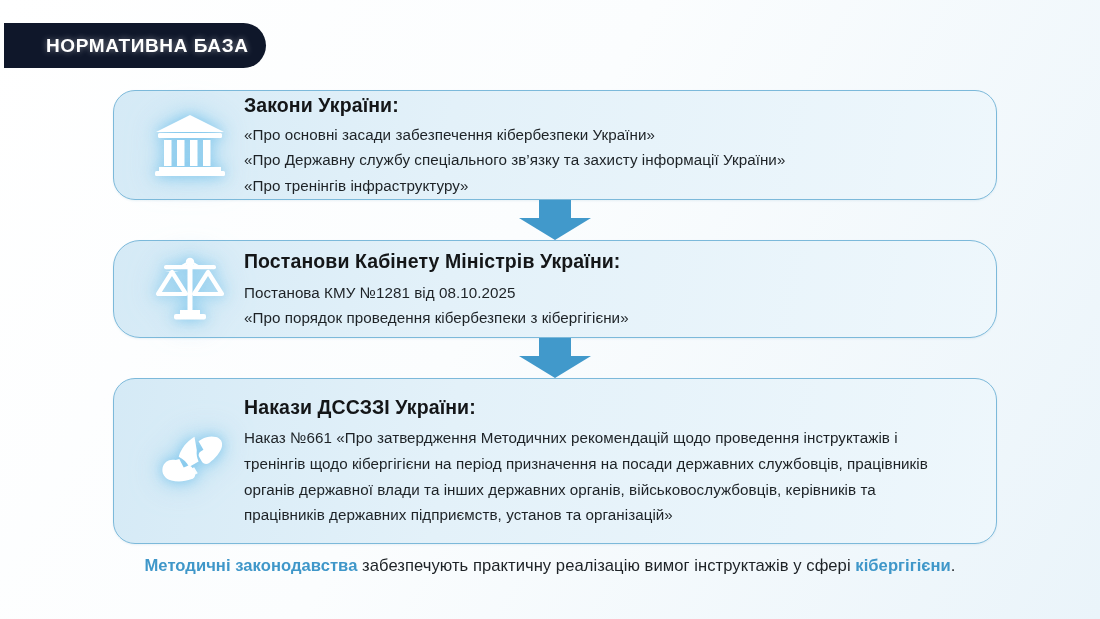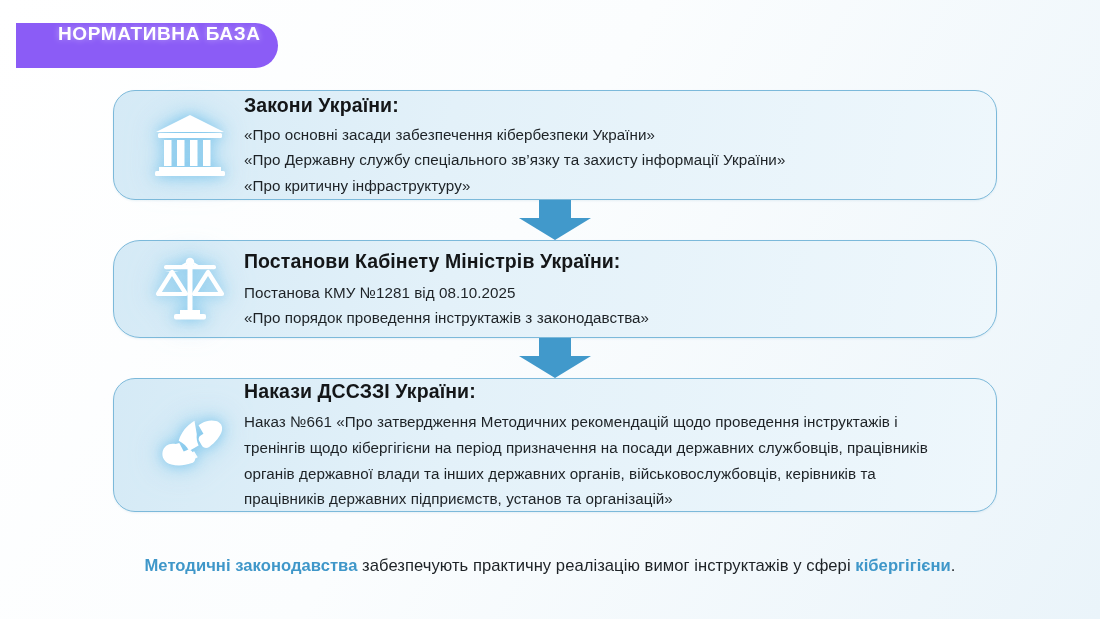--- a/index.html
+++ b/index.html
@@ -4,24 +4,24 @@
 <style>
   html,body{margin:0;padding:0;}
   body{
     width:1100px;height:619px;overflow:hidden;
     font-family:"Liberation Sans","DejaVu Sans",sans-serif;
     background:linear-gradient(120deg,#ffffff 0%,#fbfdfe 45%,#eaf4fa 100%);
     position:relative;
   }
   
   .header-pill{
-    position:absolute;left:16px;top:23px;width:262px;height:45px;
-    background:#8b5cf6;
+    position:absolute;left:4px;top:23px;width:262px;height:45px;
+    background:#0f172a;
     border-radius:0 24px 24px 0;
-    display:flex;align-items:flex-start;
+    display:flex;align-items:center;
   }
   .header-pill .title{
     color:#ffffff;font-size:19px;font-weight:bold;letter-spacing:.6px;
     padding-left:42px;white-space:nowrap;
     text-shadow:0 0 6px rgba(255,255,255,.45);
   }
   
   .flow{position:absolute;left:113px;top:90px;width:884px;}
   .card{
     position:relative;box-sizing:border-box;
@@ -50,21 +50,21 @@
     letter-spacing:.05px;
   }
   .card-para{
     font-size:15.2px;color:#1d2226;line-height:25.8px;
     letter-spacing:.05px;margin:0;text-align:left;
   }
   
   #card-laws{height:110px;}
   #card-laws .card-title{margin-bottom:5px;}
   #card-resolutions{height:98px;margin-top:40px;border-radius:27px;}
-  #card-orders{height:134px;margin-top:40px;}
+  #card-orders{height:166px;margin-top:40px;}
   #card-orders .card-body{padding-right:38px;}
   #card-orders .card-title{margin-bottom:6px;}
   
   .arrow{
     position:absolute;left:50%;transform:translateX(-50%);
     width:96px;height:40px;
   }
   .arrow svg{display:block;}
   #arrow-1{top:110px;}
   #arrow-2{top:248px;}
@@ -95,21 +95,21 @@
         <rect x="37" y="28" width="7.5" height="26" fill="#ffffff"></rect>
         <rect x="50" y="28" width="7.5" height="26" fill="#ffffff"></rect>
         <rect x="6" y="55" width="62" height="4.5" fill="#ffffff"></rect>
         <rect x="2" y="59" width="70" height="5" rx="1.5" fill="#ffffff"></rect>
       </svg>
     </div>
     <div class="card-body">
       <div class="card-title">Закони України:</div>
       <div class="card-line">«Про основні засади забезпечення кібербезпеки України»</div>
       <div class="card-line">«Про Державну службу спеціального зв’язку та захисту інформації України»</div>
-      <div class="card-line">«Про критичну інфраструктуру»</div>
+      <div class="card-line">«Про тренінгів інфраструктуру»</div>
     </div>
   </div>
 
   <div class="arrow" id="arrow-1">
     <svg width="96" height="40" viewBox="0 0 96 40" aria-hidden="true">
       <polygon points="32,0 64,0 64,18 84,18 48,40 12,18 32,18" fill="#4199cb"></polygon>
     </svg>
   </div>
 
   <div class="card" id="card-resolutions">
@@ -122,21 +122,21 @@
         <path d="M11 17 L25 17 L18 18 Z" fill="#ffffff"></path>
         <path d="M4 40 L32 40 L18 18 Z" fill="none" stroke="#ffffff" stroke-width="4.2" stroke-linejoin="round"></path>
         <path d="M40 40 L68 40 L54 18 Z" fill="none" stroke="#ffffff" stroke-width="4.2" stroke-linejoin="round"></path>
         <rect x="26" y="56" width="20" height="4.5" fill="#ffffff"></rect>
         <rect x="20" y="60" width="32" height="5.5" rx="2" fill="#ffffff"></rect>
       </svg>
     </div>
     <div class="card-body">
       <div class="card-title">Постанови Кабінету Міністрів України:</div>
       <div class="card-line">Постанова КМУ №1281 від 08.10.2025</div>
-      <div class="card-line">«Про порядок проведення інструктажів з законодавства»</div>
+      <div class="card-line">«Про порядок проведення кібербезпеки з кібергігієни»</div>
     </div>
   </div>
 
   <div class="arrow" id="arrow-2">
     <svg width="96" height="40" viewBox="0 0 96 40" aria-hidden="true">
       <polygon points="32,0 64,0 64,18 84,18 48,40 12,18 32,18" fill="#4199cb"></polygon>
     </svg>
   </div>
 
   <div class="card" id="card-orders">

